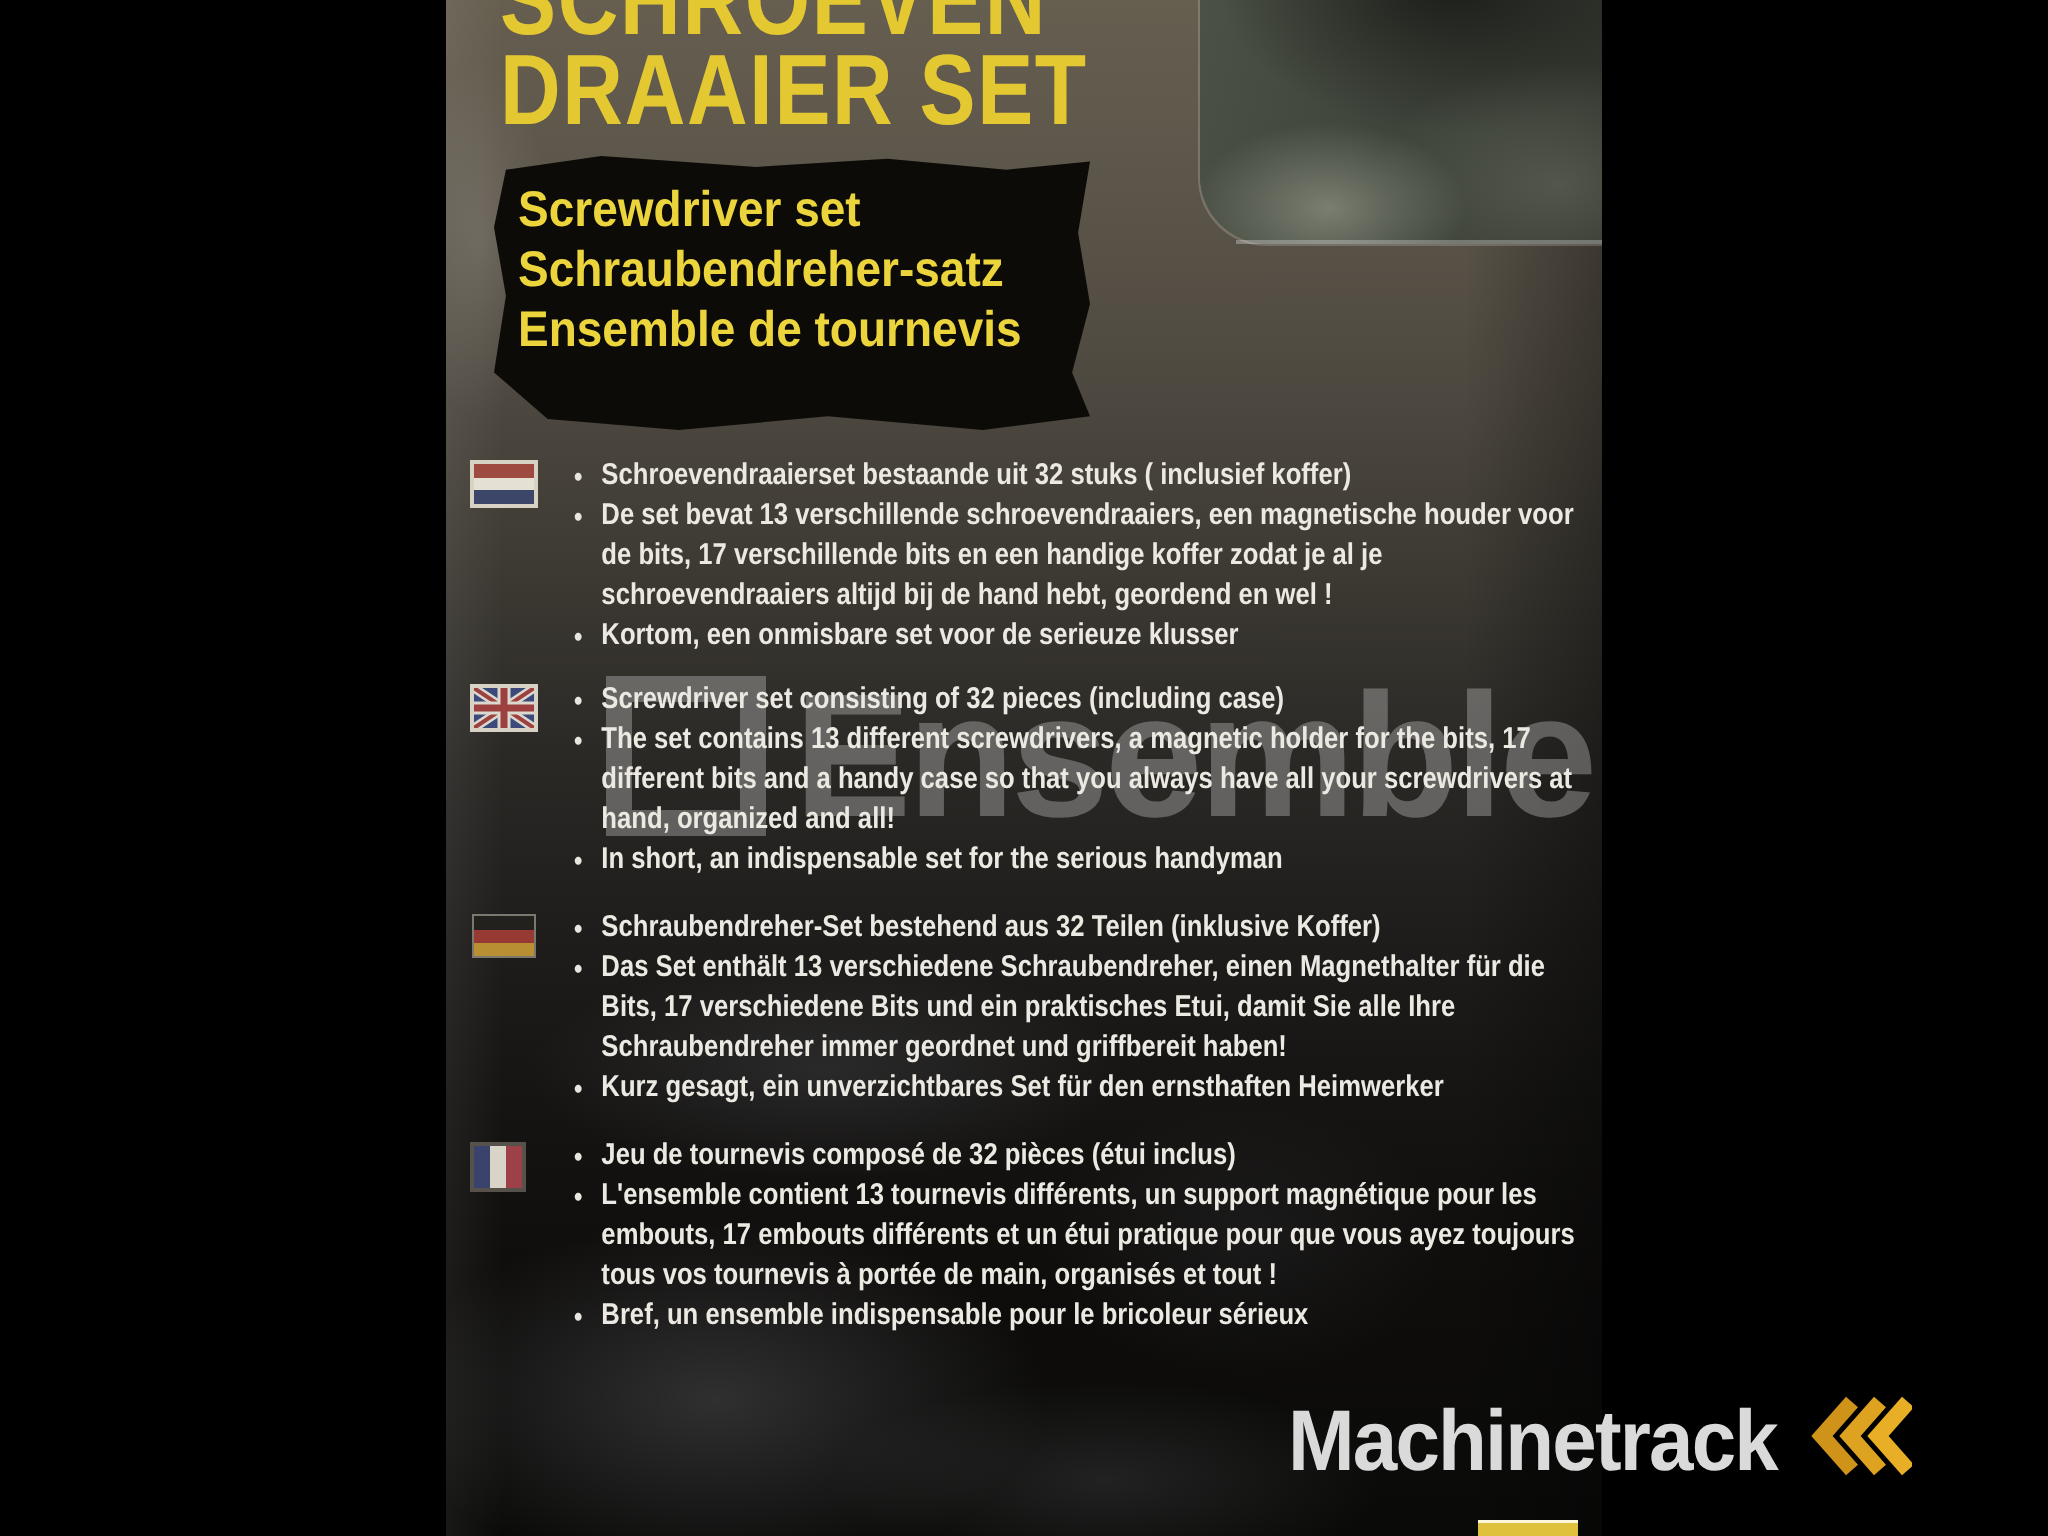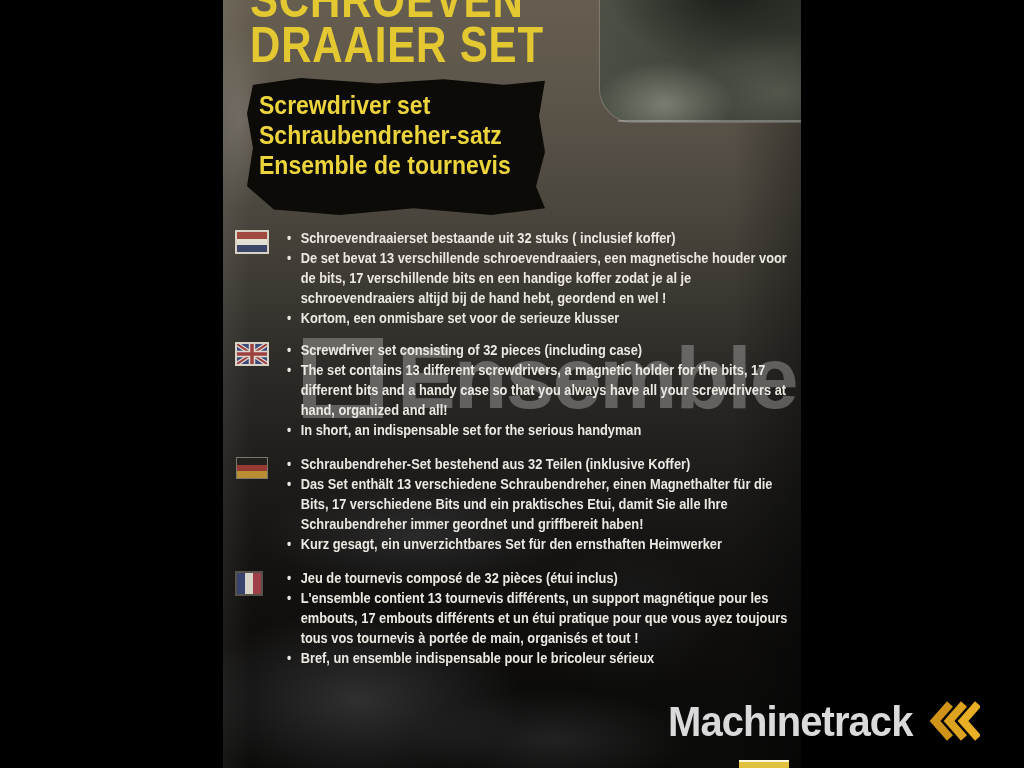--- a/index.html
+++ b/index.html
@@ -52,21 +52,21 @@
            transform:scaleX(0.855);transform-origin:0 0;}
   .bullet-row{display:flex;color:#ece9e2;font-size:15px;font-weight:700;line-height:20px;letter-spacing:0;}
   .bullet-row::before{content:"\2022";flex:0 0 16px;width:16px;color:#e9e6df;font-size:14px;}
   .btxt{flex:1;}
   
   .watermark{position:absolute;left:80px;top:338px;display:flex;align-items:center;gap:14px;
              opacity:0.38;z-index:2;pointer-events:none;}
   .wm-square{width:54px;height:54px;border:13px solid #c2c2c2;display:inline-block;}
   .wm-text{color:#c2c2c2;font-size:88px;font-weight:700;letter-spacing:-2px;line-height:80px;}
   .content{position:relative;z-index:5;}
-  .brand{position:absolute;left:668px;top:698px;display:flex;align-items:center;gap:5px;z-index:20;}
+  .brand{position:absolute;left:644px;top:698px;display:flex;align-items:flex-start;gap:5px;z-index:20;}
   .brand-text{color:#dadada;font-size:43px;font-weight:700;letter-spacing:-1px;line-height:46px;
               transform:scaleX(0.93);transform-origin:0 50%;white-space:nowrap;}
   .chevrons{display:block;margin-left:-8px;}
   .strip{position:absolute;left:516px;top:760px;width:50px;height:8px;
          background:linear-gradient(180deg,#fdf6da 0 20%,#dfc13e 20%);}
 </style>
 </head>
 <body>
 
 <div class="stage">

